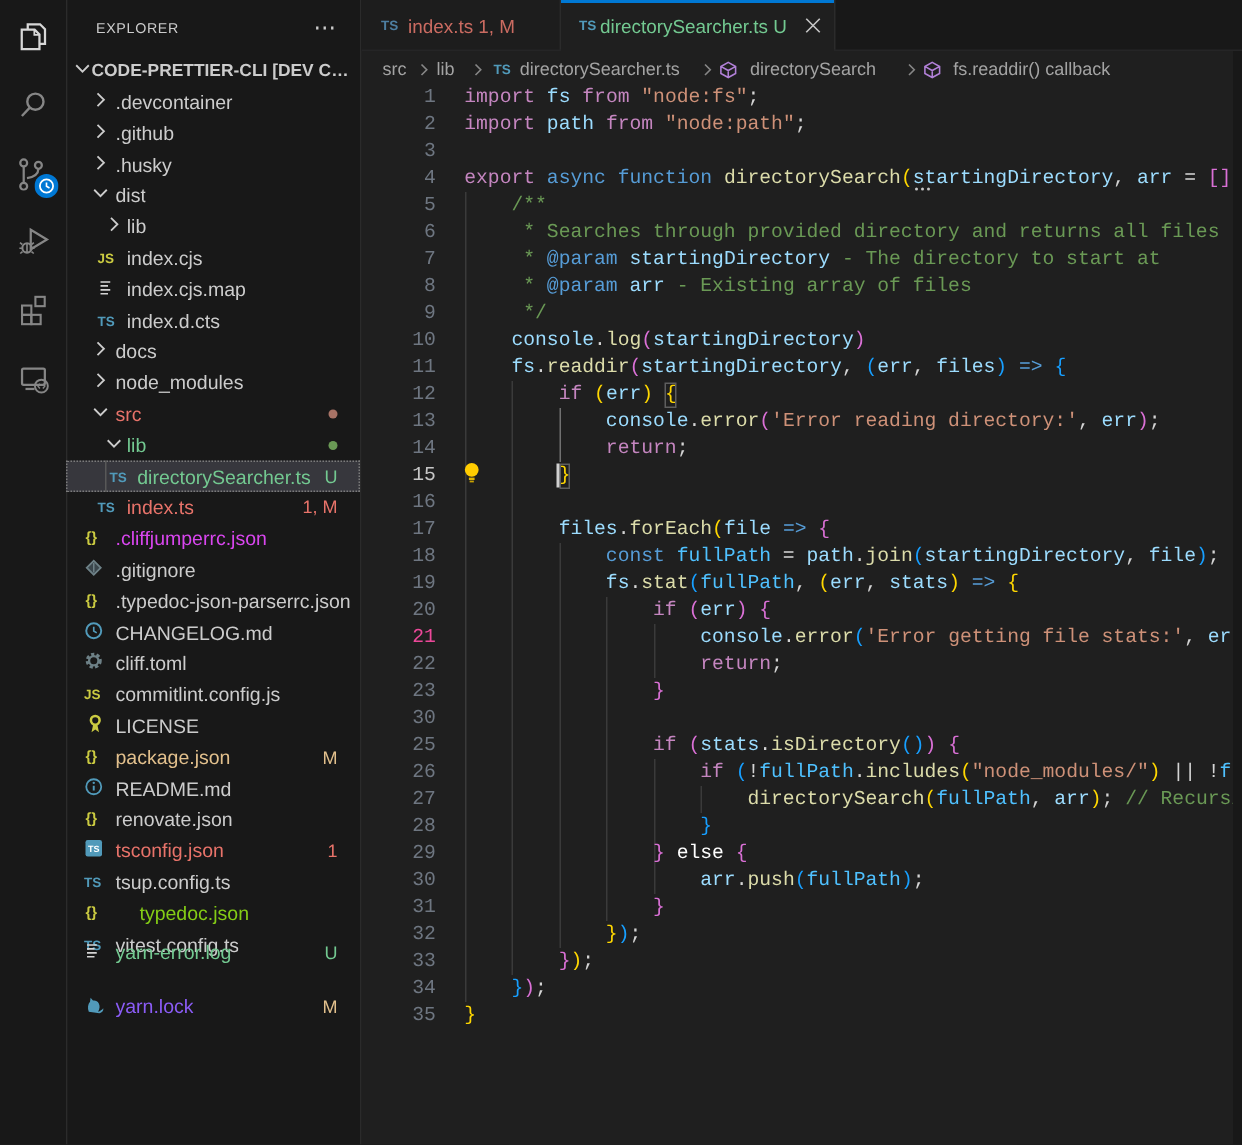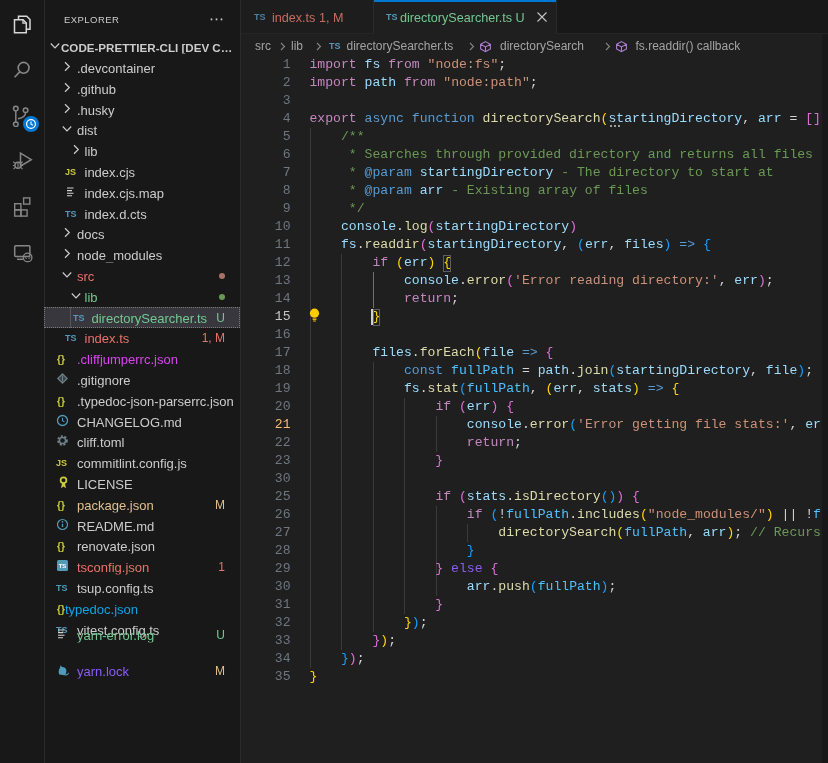--- a/index.html
+++ b/index.html
@@ -215,21 +215,21 @@
       </svg></span>
     <span class="rowlbl" style="left:33px;color:#e8736a;max-width:159px;overflow:hidden;text-overflow:ellipsis">tsconfig.json</span>
     <span class="badge" style="color:#e8736a">1</span>
   </div>
 <div class="row" style="top:577.6px">
     <span class="fico" style="left:12px;font-size:9px;color:#519aba">TS</span>
     <span class="rowlbl" style="left:33px;color:#cccccc;max-width:159px;overflow:hidden;text-overflow:ellipsis">tsup.config.ts</span>
   </div>
 <div class="row" style="top:598.4px">
     <span class="fico" style="left:13px;font-size:10px;color:#cbcb41">{}</span>
-    <span class="rowlbl" style="left:21px;color:#0ea5e9;max-width:159px;overflow:hidden;text-overflow:ellipsis">typedoc.json</span>
+    <span class="rowlbl" style="left:49px;color:#84cc16;max-width:159px;overflow:hidden;text-overflow:ellipsis">typedoc.json</span>
   </div>
 <div class="row" style="top:619.2px">
     <span class="fico" style="left:12px;font-size:9px;color:#519aba">TS</span>
     <span class="rowlbl" style="left:33px;color:#cccccc;max-width:159px;overflow:hidden;text-overflow:ellipsis">vitest.config.ts</span>
   </div>
 <div class="row" style="top:625px">
     <span class="chev" style="left:12px"><svg width="13" height="13" viewBox="0 0 13 13">
         <g stroke="#d4d4d4" stroke-width="1.1">
           <path d="M2 3 h6.5 M2 5.6 h5 M2 8.2 h6.5 M2 10.8 h5"></path>
         </g>
@@ -321,37 +321,37 @@
 <div class="cl mono" style="top:308px"><span style="color:#FFD700">        }</span></div>
 <div class="ln" style="top:326px;color:#6e7681">16</div>
 <div class="ln" style="top:344px;color:#6e7681">17</div>
 <div class="cl mono" style="top:344px"><span style="color:#9CDCFE">        files</span><span style="color:#D4D4D4">.</span><span style="color:#DCDCAA">forEach</span><span style="color:#FFD700">(</span><span style="color:#9CDCFE">file </span><span style="color:#569CD6">=&gt;</span><span style="color:#D4D4D4"> </span><span style="color:#DA70D6">{</span></div>
 <div class="ln" style="top:362px;color:#6e7681">18</div>
 <div class="cl mono" style="top:362px"><span style="color:#569CD6">            const </span><span style="color:#4FC1FF">fullPath</span><span style="color:#D4D4D4"> = </span><span style="color:#9CDCFE">path</span><span style="color:#D4D4D4">.</span><span style="color:#DCDCAA">join</span><span style="color:#179FFF">(</span><span style="color:#9CDCFE">startingDirectory</span><span style="color:#D4D4D4">, </span><span style="color:#9CDCFE">file</span><span style="color:#179FFF">)</span><span style="color:#D4D4D4">;</span></div>
 <div class="ln" style="top:380px;color:#6e7681">19</div>
 <div class="cl mono" style="top:380px"><span style="color:#9CDCFE">            fs</span><span style="color:#D4D4D4">.</span><span style="color:#DCDCAA">stat</span><span style="color:#179FFF">(</span><span style="color:#4FC1FF">fullPath</span><span style="color:#D4D4D4">, </span><span style="color:#FFD700">(</span><span style="color:#9CDCFE">err</span><span style="color:#D4D4D4">, </span><span style="color:#9CDCFE">stats</span><span style="color:#FFD700">)</span><span style="color:#D4D4D4"> </span><span style="color:#569CD6">=&gt;</span><span style="color:#D4D4D4"> </span><span style="color:#FFD700">{</span></div>
 <div class="ln" style="top:398px;color:#6e7681">20</div>
 <div class="cl mono" style="top:398px"><span style="color:#D4D4D4">                </span><span style="color:#C586C0">if </span><span style="color:#DA70D6">(</span><span style="color:#9CDCFE">err</span><span style="color:#DA70D6">)</span><span style="color:#D4D4D4"> </span><span style="color:#DA70D6">{</span></div>
-<div class="ln" style="top:416px;color:#fdba74">21</div>
+<div class="ln" style="top:416px;color:#ec4899">21</div>
 <div class="cl mono" style="top:416px"><span style="color:#9CDCFE">                    console</span><span style="color:#D4D4D4">.</span><span style="color:#DCDCAA">error</span><span style="color:#179FFF">(</span><span style="color:#CE9178">'Error getting file stats:'</span><span style="color:#D4D4D4">, </span><span style="color:#9CDCFE">err</span></div>
 <div class="ln" style="top:434px;color:#6e7681">22</div>
 <div class="cl mono" style="top:434px"><span style="color:#C586C0">                    return</span><span style="color:#D4D4D4">;</span></div>
 <div class="ln" style="top:452px;color:#6e7681">23</div>
 <div class="cl mono" style="top:452px"><span style="color:#DA70D6">                }</span></div>
 <div class="ln" style="top:470px;color:#6e7681">30</div>
 <div class="ln" style="top:488px;color:#6e7681">25</div>
 <div class="cl mono" style="top:488px"><span style="color:#D4D4D4">                </span><span style="color:#C586C0">if </span><span style="color:#DA70D6">(</span><span style="color:#9CDCFE">stats</span><span style="color:#D4D4D4">.</span><span style="color:#DCDCAA">isDirectory</span><span style="color:#179FFF">()</span><span style="color:#DA70D6">)</span><span style="color:#D4D4D4"> </span><span style="color:#DA70D6">{</span></div>
 <div class="ln" style="top:506px;color:#6e7681">26</div>
 <div class="cl mono" style="top:506px"><span style="color:#D4D4D4">                    </span><span style="color:#C586C0">if </span><span style="color:#179FFF">(</span><span style="color:#D4D4D4">!</span><span style="color:#4FC1FF">fullPath</span><span style="color:#D4D4D4">.</span><span style="color:#DCDCAA">includes</span><span style="color:#FFD700">(</span><span style="color:#CE9178">"node_modules/"</span><span style="color:#FFD700">)</span><span style="color:#D4D4D4"> || </span><span style="color:#D4D4D4">!</span><span style="color:#4FC1FF">fullPath</span></div>
 <div class="ln" style="top:524px;color:#6e7681">27</div>
 <div class="cl mono" style="top:524px"><span style="color:#DCDCAA">                        directorySearch</span><span style="color:#FFD700">(</span><span style="color:#4FC1FF">fullPath</span><span style="color:#D4D4D4">, </span><span style="color:#9CDCFE">arr</span><span style="color:#FFD700">)</span><span style="color:#D4D4D4">;</span><span style="color:#6A9955"> // Recursively search</span></div>
 <div class="ln" style="top:542px;color:#6e7681">28</div>
 <div class="cl mono" style="top:542px"><span style="color:#179FFF">                    }</span></div>
 <div class="ln" style="top:560px;color:#6e7681">29</div>
-<div class="cl mono" style="top:560px"><span style="color:#DA70D6">                } </span><span style="color:#8b5cf6">else </span><span style="color:#DA70D6">{</span></div>
+<div class="cl mono" style="top:560px"><span style="color:#DA70D6">                } </span><span style="color:#ffffff">else </span><span style="color:#DA70D6">{</span></div>
 <div class="ln" style="top:578px;color:#6e7681">30</div>
 <div class="cl mono" style="top:578px"><span style="color:#9CDCFE">                    arr</span><span style="color:#D4D4D4">.</span><span style="color:#DCDCAA">push</span><span style="color:#179FFF">(</span><span style="color:#4FC1FF">fullPath</span><span style="color:#179FFF">)</span><span style="color:#D4D4D4">;</span></div>
 <div class="ln" style="top:596px;color:#6e7681">31</div>
 <div class="cl mono" style="top:596px"><span style="color:#DA70D6">                }</span></div>
 <div class="ln" style="top:614px;color:#6e7681">32</div>
 <div class="cl mono" style="top:614px"><span style="color:#FFD700">            }</span><span style="color:#179FFF">)</span><span style="color:#D4D4D4">;</span></div>
 <div class="ln" style="top:632px;color:#6e7681">33</div>
 <div class="cl mono" style="top:632px"><span style="color:#DA70D6">        }</span><span style="color:#FFD700">)</span><span style="color:#D4D4D4">;</span></div>
 <div class="ln" style="top:650px;color:#6e7681">34</div>
 <div class="cl mono" style="top:650px"><span style="color:#179FFF">    }</span><span style="color:#DA70D6">)</span><span style="color:#D4D4D4">;</span></div>

